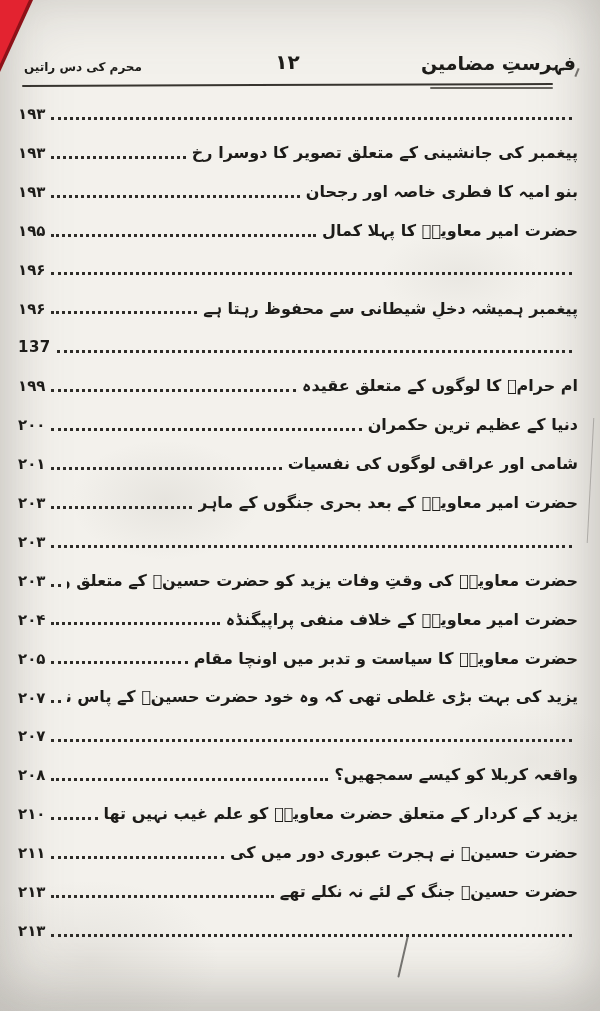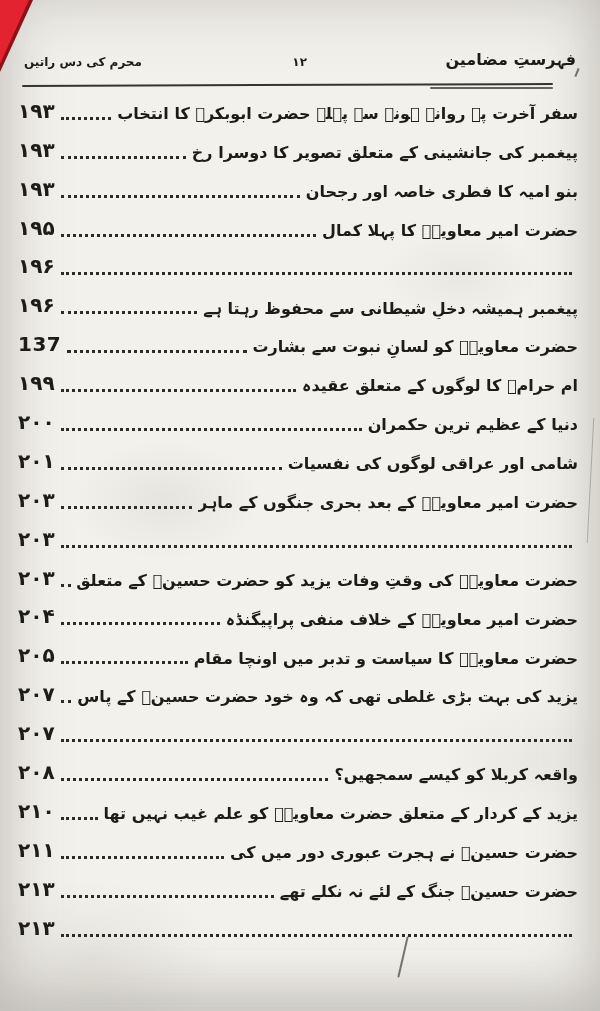--- a/index.html
+++ b/index.html
@@ -31,22 +31,22 @@
     clip-path:polygon(0 0,100% 0,0 100%);
   }
 
   
   .header{
     position:absolute;top:50px;left:0;right:0;
     display:flex;justify-content:space-between;align-items:flex-end;
     padding:0 24px;direction:rtl;
     font-weight:bold;
   }
-  .header .section-title{font-size:16px;}
-  .header .page-number{font-size:12px;letter-spacing:1px;transform:translateX(6px);}
+  .header .section-title{font-size:19px;}
+  .header .page-number{font-size:20px;letter-spacing:1px;transform:translateX(6px);}
   .header .book-title{font-size:12px;}
   .rule{
     position:absolute;top:84px;left:22px;width:531px;height:2px;
     background:#37342f;transform:rotate(-.2deg);border-radius:1px;
   }
   .rule2{
     position:absolute;top:87px;left:430px;width:123px;height:2px;
     background:#37342f;opacity:.75;border-radius:1px;
   }
 
@@ -61,21 +61,21 @@
   .toc-title{
     font-size:16px;font-weight:bold;white-space:nowrap;line-height:1.3;
     flex:0 1 auto;overflow:hidden;
   }
   .toc-leader{
     flex:1 1 auto;min-width:10px;height:0;
     border-bottom:3px dotted #2e2c28;
     margin:0 6px;transform:translateY(-5px);
   }
   .toc-page{
-    font-size:20px;font-weight:bold;line-height:1.25;letter-spacing:.5px;
+    font-size:15px;font-weight:bold;line-height:1.25;letter-spacing:.5px;
     flex:0 0 auto;transform:translateY(-1px);
   }
 
   
   .pen-mark{
     position:absolute;left:402px;top:936px;width:2px;height:42px;
     background:#4c4b48;transform:rotate(13deg);opacity:.75;border-radius:1px;
   }
   .edge-hairline{
     position:absolute;left:590px;top:418px;width:1px;height:125px;
@@ -102,21 +102,20 @@
   <div class="header">
     <span class="section-title">فہرستِ مضامین</span>
     <span class="page-number">۱۲</span>
     <span class="book-title">محرم کی دس راتیں</span>
   </div>
   <div class="rule"></div>
   <div class="rule2"></div>
 
   <div class="toc">
   <div class="toc-row">
-    <span class="toc-title">سفر آخرت پہ روانہ ہونے سے پہلے حضرت ابوبکرؓ کا انتخاب</span>
     <span class="toc-leader"></span>
     <span class="toc-page">۱۹۳</span>
   </div>
 
   <div class="toc-row">
     <span class="toc-title">پیغمبر کی جانشینی کے متعلق تصویر کا دوسرا رخ</span>
     <span class="toc-leader"></span>
     <span class="toc-page">۱۹۳</span>
   </div>
 
@@ -137,21 +136,20 @@
     <span class="toc-page">۱۹۶</span>
   </div>
 
   <div class="toc-row">
     <span class="toc-title">پیغمبر ہمیشہ دخلِ شیطانی سے محفوظ رہتا ہے</span>
     <span class="toc-leader"></span>
     <span class="toc-page">۱۹۶</span>
   </div>
 
   <div class="toc-row">
-    <span class="toc-title">حضرت معاویہؓ کو لسانِ نبوت سے بشارت</span>
     <span class="toc-leader"></span>
     <span class="toc-page">137</span>
   </div>
 
   <div class="toc-row">
     <span class="toc-title">ام حرامؓ کا لوگوں کے متعلق عقیدہ</span>
     <span class="toc-leader"></span>
     <span class="toc-page">۱۹۹</span>
   </div>
 

